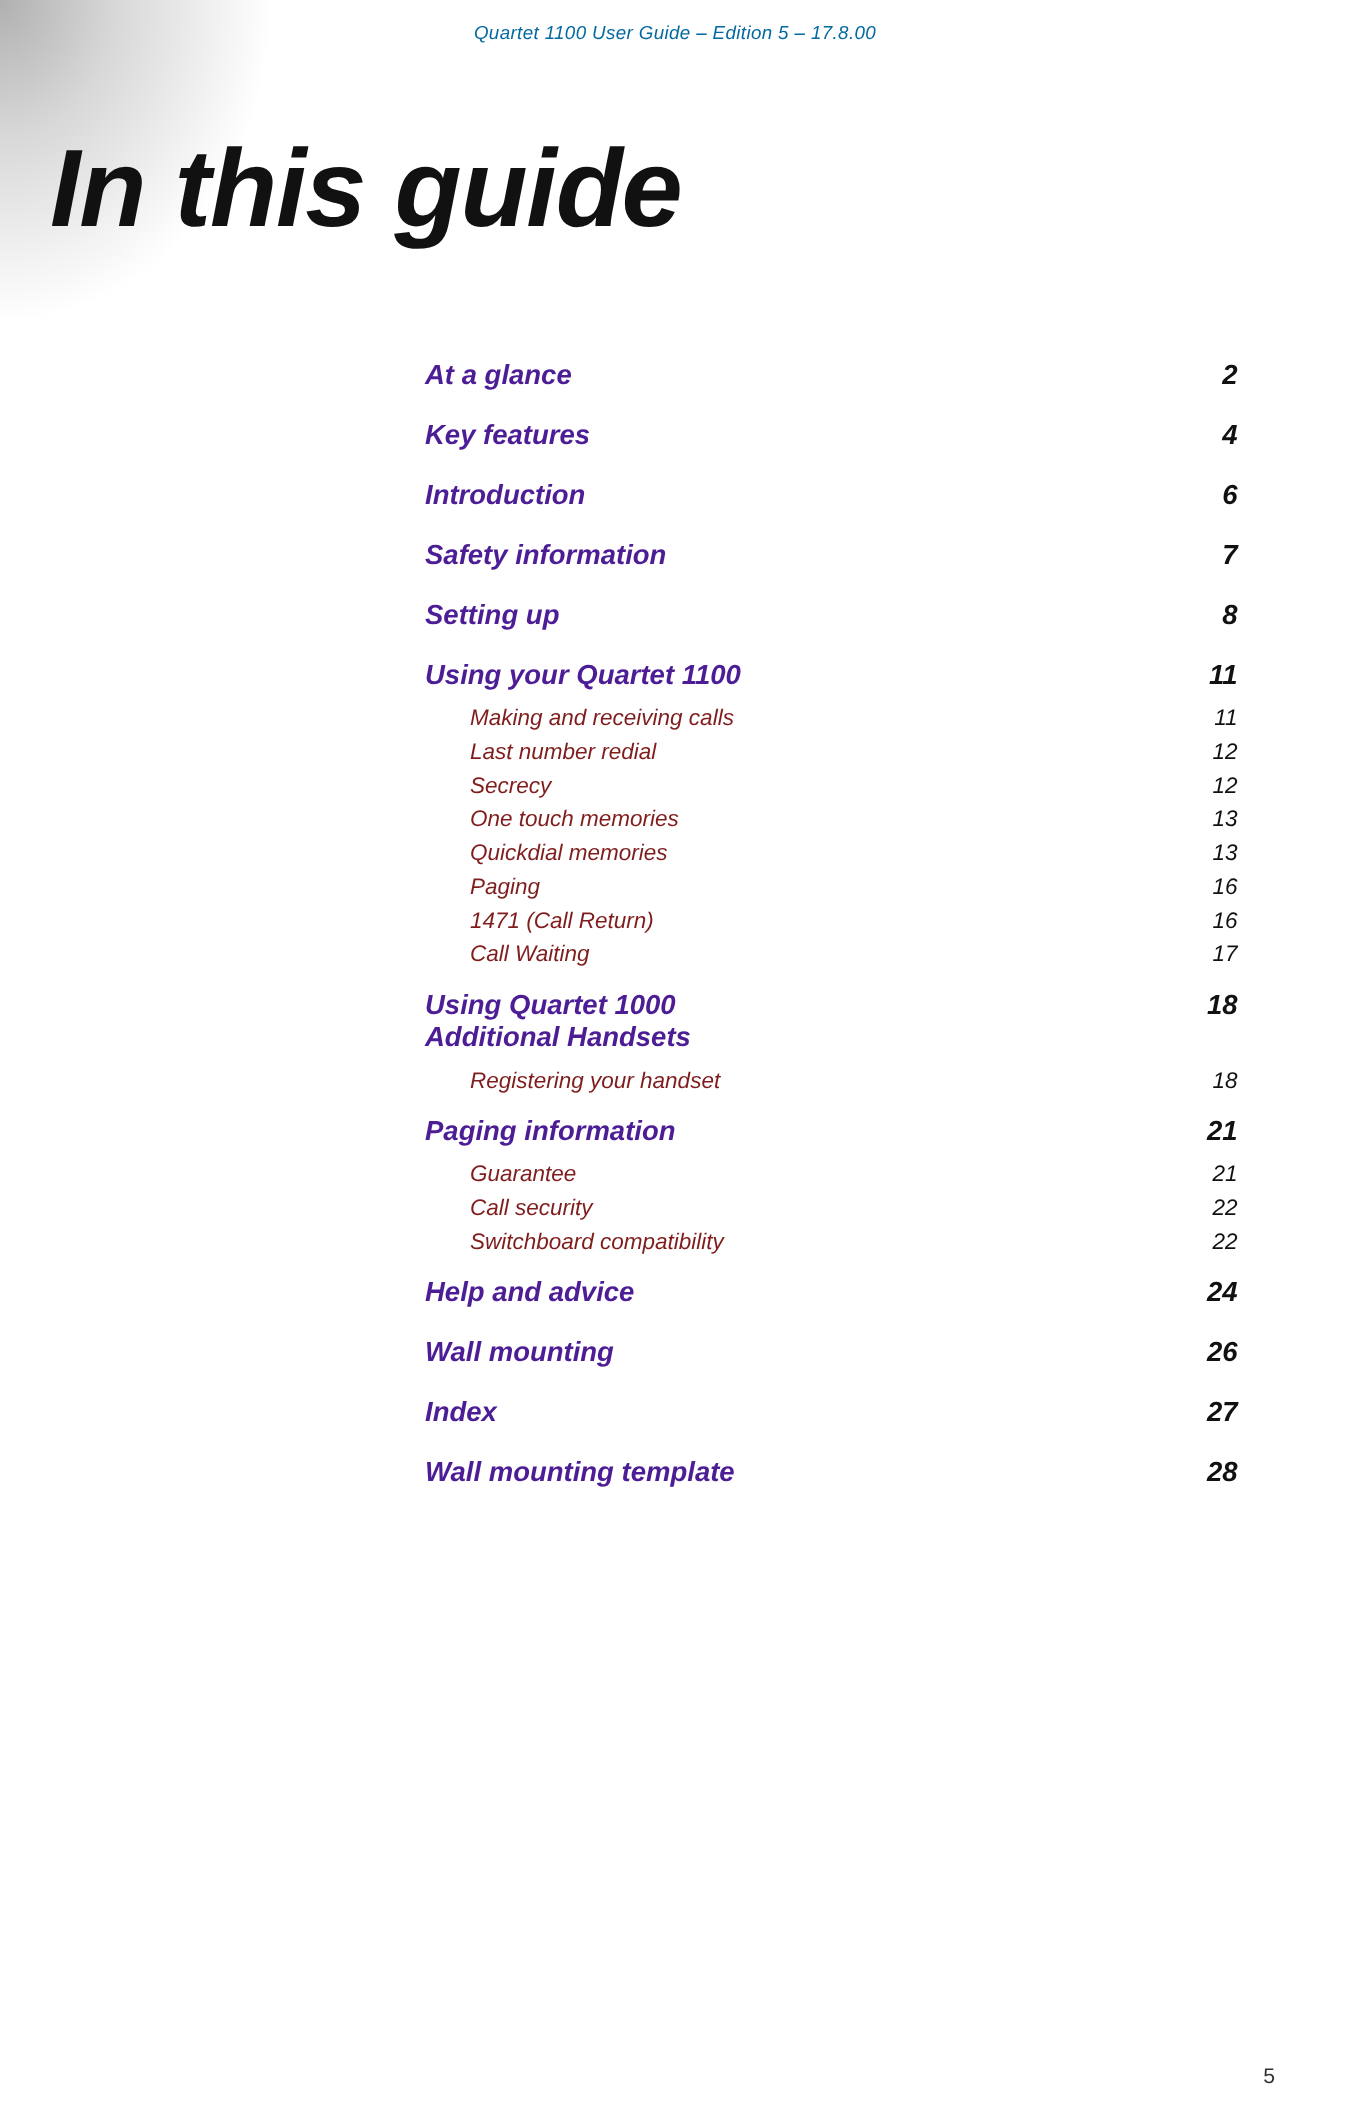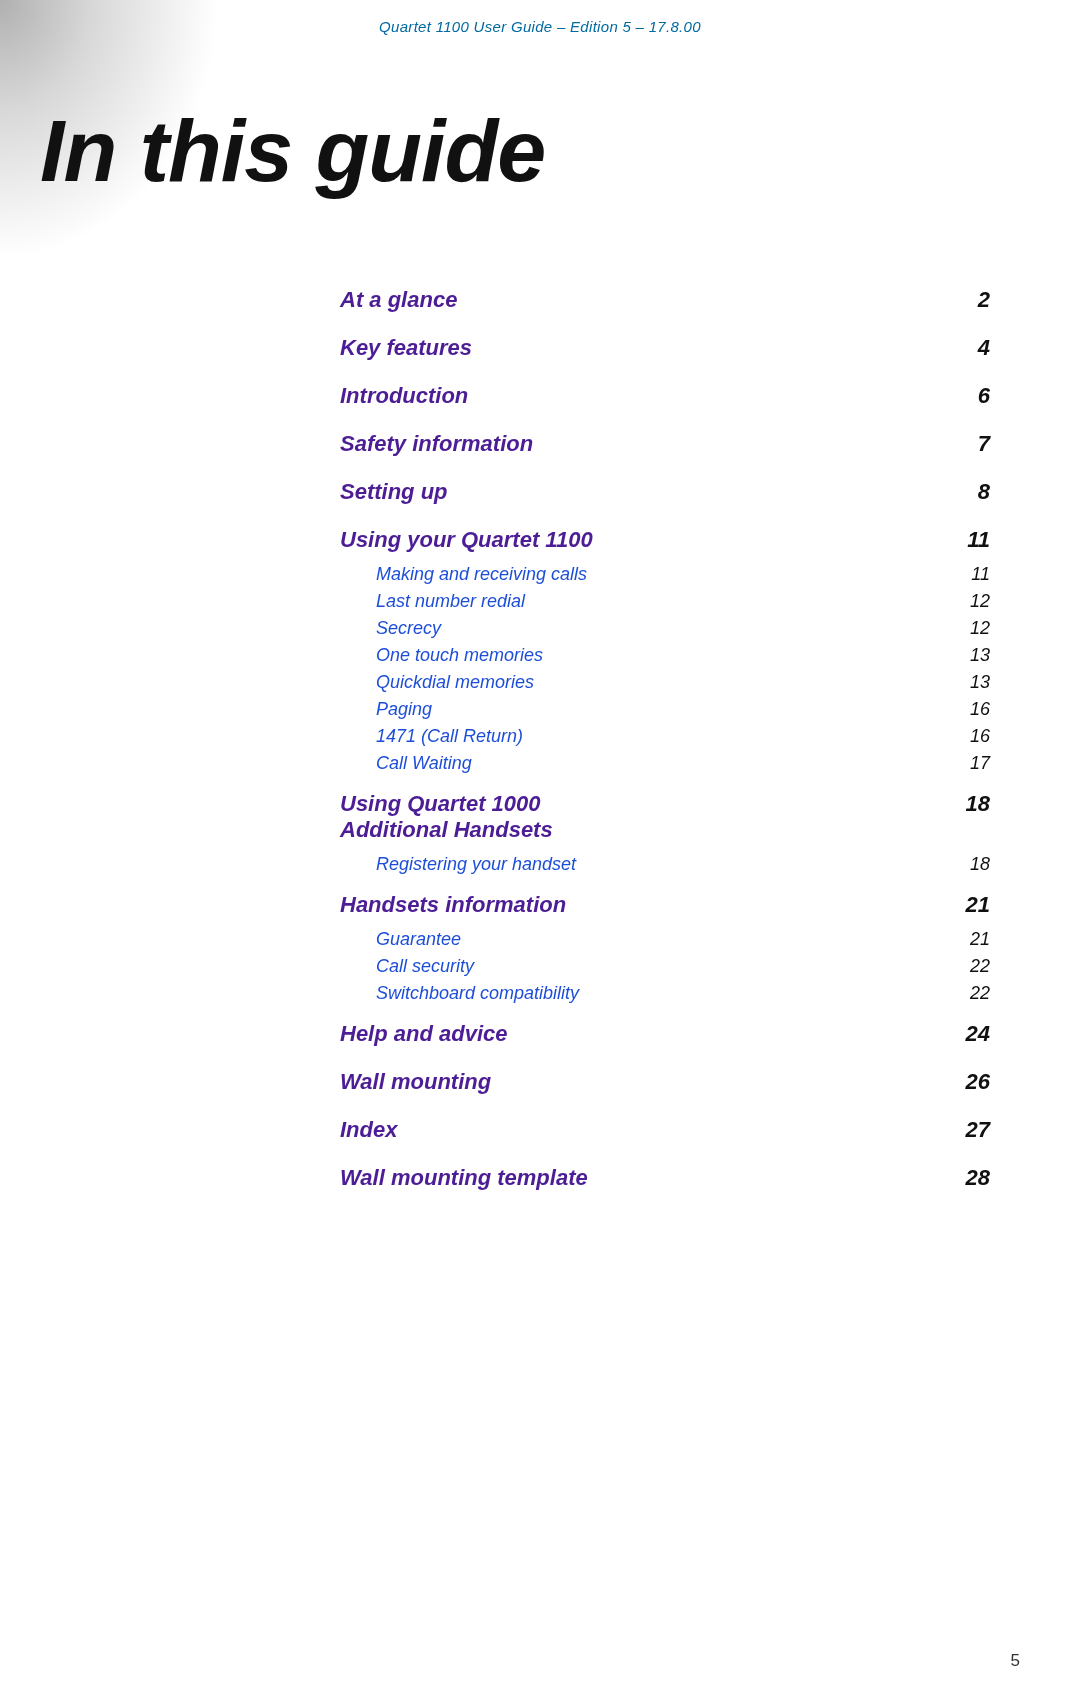--- a/index.html
+++ b/index.html
@@ -90,21 +90,21 @@
       justify-content: space-between;
       width: 100%;
       padding-left: 36px;
       margin-bottom: 0;
     }
 
     .toc-sub-item-label {
       font-size: 18px;
       font-weight: 400;
       font-style: italic;
-      color: #1d4ed8;
+      color: #7f1d1d;
       padding: 3px 0 3px 0;
       flex: 1;
     }
 
     .toc-sub-item-number {
       font-size: 18px;
       font-weight: 400;
       font-style: italic;
       color: #111;
       min-width: 36px;
@@ -210,21 +210,21 @@
         <span class="toc-item-label">Using Quartet 1000<br>Additional Handsets</span>
         <span class="toc-item-number">18</span>
       </div>
       <div class="toc-sub-item">
         <span class="toc-sub-item-label">Registering your handset</span>
         <span class="toc-sub-item-number">18</span>
       </div>
     </div>
     <div class="toc-group">
       <div class="toc-item">
-        <span class="toc-item-label">Handsets information</span>
+        <span class="toc-item-label">Paging information</span>
         <span class="toc-item-number">21</span>
       </div>
       <div class="toc-sub-item">
         <span class="toc-sub-item-label">Guarantee</span>
         <span class="toc-sub-item-number">21</span>
       </div>
       <div class="toc-sub-item">
         <span class="toc-sub-item-label">Call security</span>
         <span class="toc-sub-item-number">22</span>
       </div>

